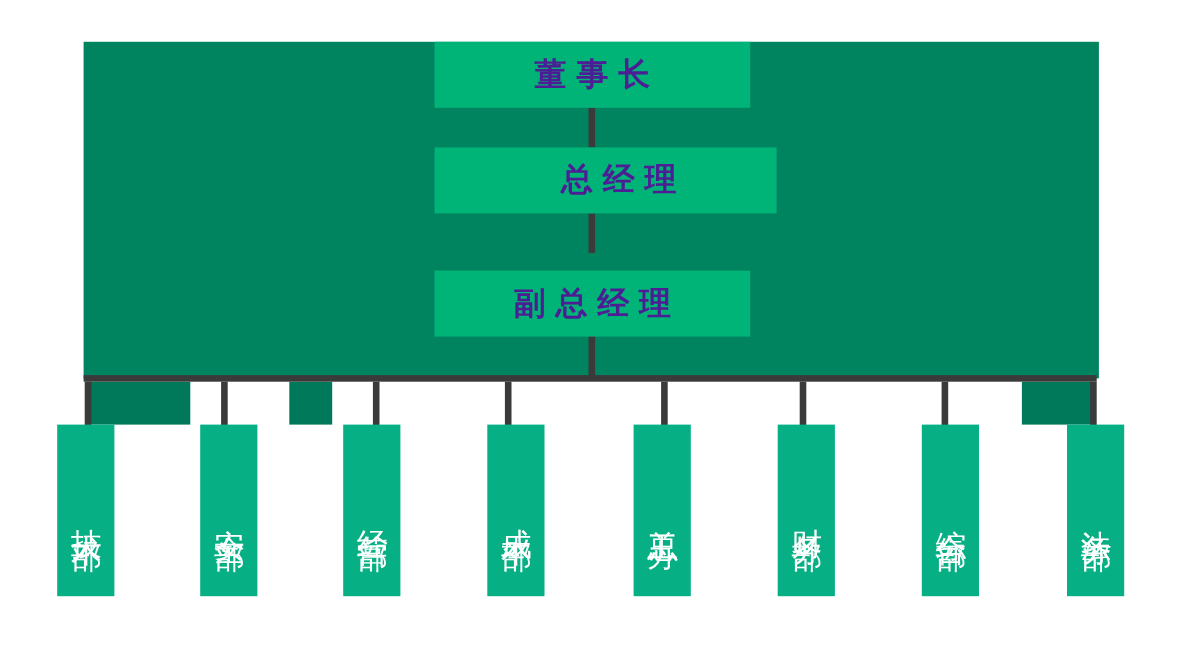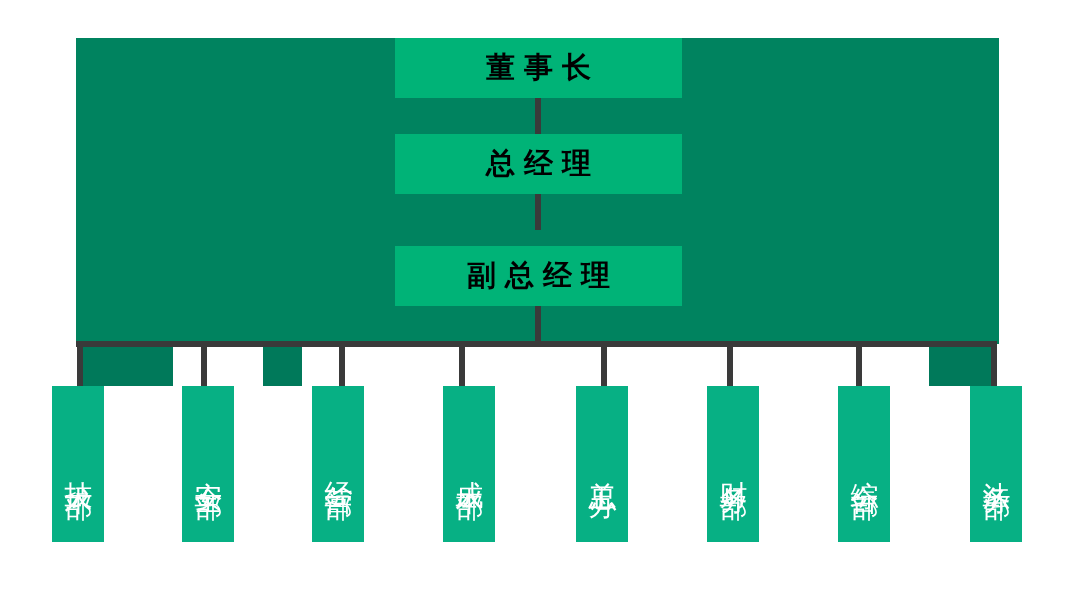--- a/index.html
+++ b/index.html
@@ -40,24 +40,24 @@
     position: absolute;
     left: 395px;
     width: 287px;
     height: 60px;
     background: #00B377;
     display: flex;
     align-items: center;
     justify-content: center;
   }
   .exec-1 { top: 38px; }
-  .exec-2 { top: 134px; }
+  .exec-2 { top: 134px; padding-left: 24px; }
   .exec-3 { top: 230px; margin-top: 16px; }
   .exec-label {
-    color: #000000;
+    color: #4c1d95;
     font-size: 29px;
     font-weight: bold;
     letter-spacing: 9px;
     padding-left: 9px; 
     white-space: nowrap;
   }
 
   
   .vline {
     position: absolute;

